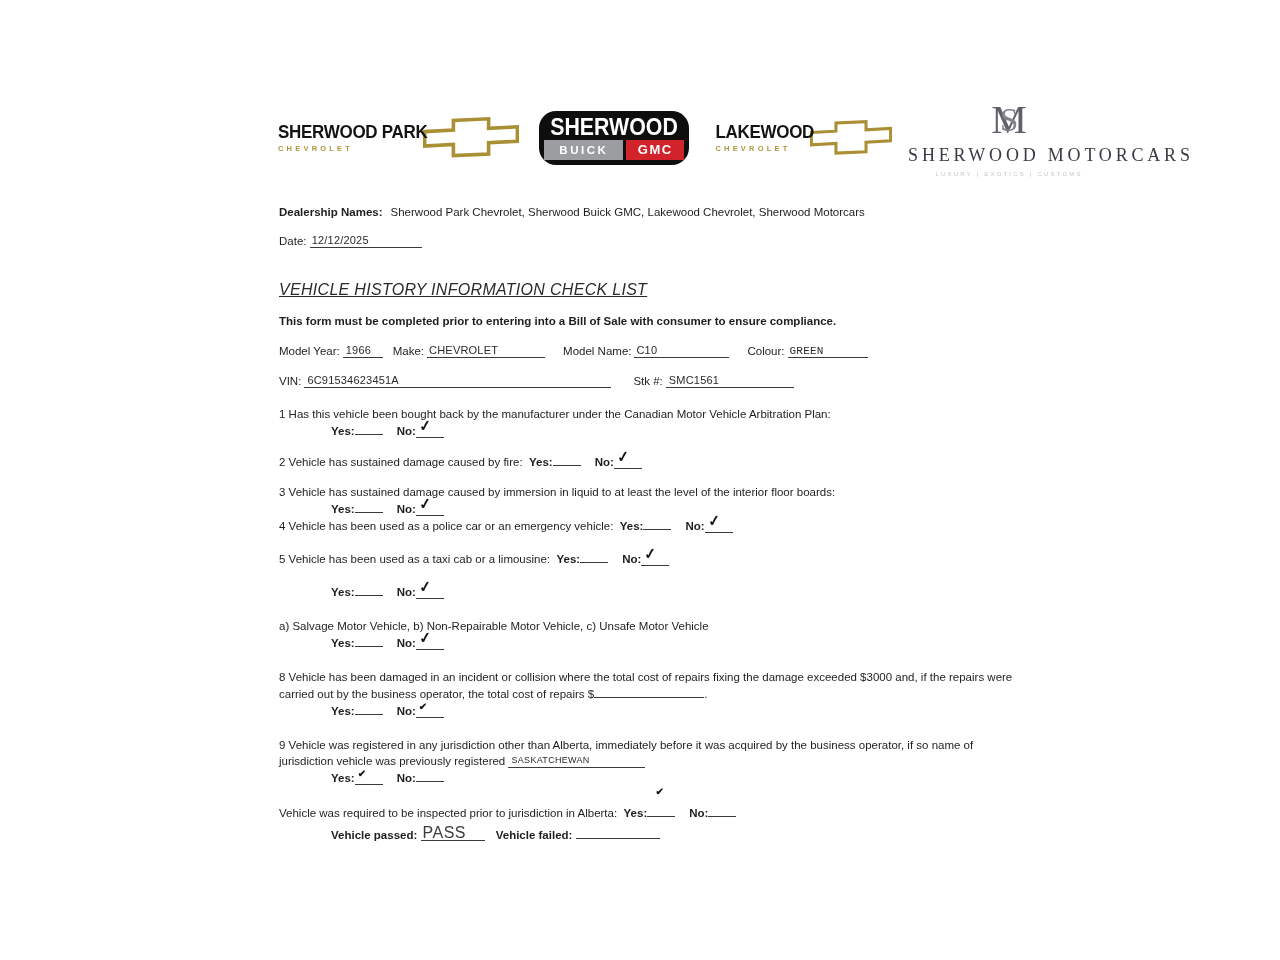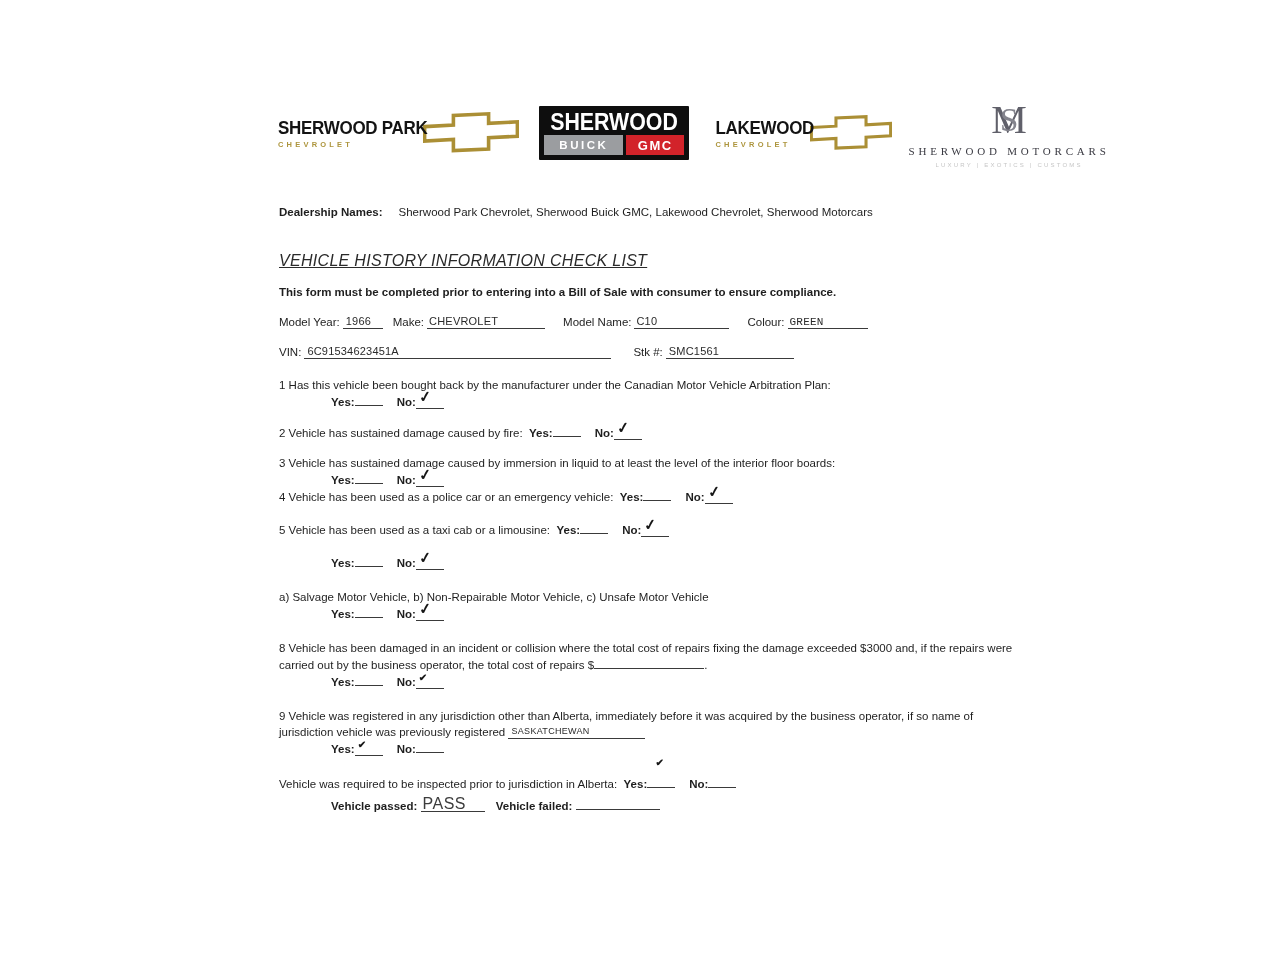--- a/index.html
+++ b/index.html
@@ -24,21 +24,21 @@
     letter-spacing:-0.3px; white-space:nowrap;
     transform:scaleY(1.12); transform-origin:left center;
   }
   .logo-text .l2 {
     color:#ad953d; font-size:7.5px; font-weight:bold;
     letter-spacing:3.2px; margin-top:2px; white-space:nowrap;
   }
   .bowtie { margin-left:-4px; flex-shrink:0; }
 
   .logo-sbg { margin-left:20px; }
-  .sbg-box { background:#0e0e0e; border-radius:1px; padding:4px 5px 5px; width:150px; }
+  .sbg-box { background:#0e0e0e; border-radius:17px; padding:4px 5px 5px; width:150px; }
   .sbg-top {
     color:#fff; font-weight:bold; font-size:22px; line-height:23px;
     text-align:center; letter-spacing:0px; white-space:nowrap;
     transform:scaleY(1.12) scaleX(0.97); transform-origin:center;
   }
   .sbg-bottom { display:flex; gap:3px; margin-top:2px; height:20px; }
   .buick {
     flex:1.35; background:#9b9da0; color:#fff; font-weight:bold;
     font-size:11.5px; letter-spacing:2.5px;
     display:flex; align-items:center; justify-content:center;
@@ -46,31 +46,31 @@
   .gmc {
     flex:1; background:#d2232a; color:#fff; font-weight:bold;
     font-size:13px; letter-spacing:1.5px;
     display:flex; align-items:center; justify-content:center;
   }
   .logo-lkw { margin-left:26px; }
   .logo-smc { margin-left:16px; width:202px; display:block; text-align:center; }
   .monogram { position:relative; height:44px; font-family:"Liberation Serif", serif; line-height:44px; }
   .mono-m { font-size:40px; color:#60606a; }
   .mono-s { position:absolute; left:50%; top:0; transform:translateX(-50%); font-size:33px; color:#84848d; }
-  .smc-name { font-family:"Liberation Serif", serif; font-size:11px; letter-spacing:3.8px; color:#3a3a42; margin-top:3px; white-space:nowrap; }
+  .smc-name { font-family:"Liberation Serif", serif; font-size:18px; letter-spacing:3.8px; color:#3a3a42; margin-top:3px; white-space:nowrap; }
   .smc-tag { font-size:6px; letter-spacing:2.2px; color:#c6c6c6; margin-top:5px; white-space:nowrap; }
 
   
   .content {
     position:absolute; left:279px; top:178px; width:741px;
     font-size:11.5px; line-height:16px;
   }
   .b { font-weight:bold; }
   .dealer-line { margin-top:26px; }
-  .dealer-line .val { margin-left:16px; }
+  .dealer-line .val { margin-left:8px; }
   .date-line { margin-top:13px; }
 
   .blank {
     display:inline-block;
     border-bottom:1.4px solid #3a3a3a;
     height:13px; line-height:13px;
     vertical-align:baseline;
     text-align:left;
   }
   .blank .fv { position:relative; top:-1px; }
@@ -175,20 +175,24 @@
       <div class="smc-tag">LUXURY | EXOTICS | CUSTOMS</div>
     </div>
   </header>
 
   <main class="content">
 
     <p class="dealer-line">
       <span class="b">Dealership Names:</span><span class="val">Sherwood Park Chevrolet, Sherwood Buick GMC, Lakewood Chevrolet, Sherwood Motorcars</span>
     </p>
 
+    <p class="date-line">
+      <span>Date:</span>
+      <span class="blank w-date"><span class="fv">12/12/2025</span></span>
+    </p>
 
     <h2 class="title">VEHICLE HISTORY INFORMATION CHECK LIST</h2>
 
     <p class="notice">This form must be completed prior to entering into a Bill of Sale with consumer to ensure compliance.</p>
 
     <div class="vrow">
       <span class="lbl">Model Year:</span><span class="blank w-year"><span class="fv">1966</span></span><span class="gap-s"></span><span class="lbl">Make:</span><span class="blank w-make"><span class="fv">CHEVROLET</span></span><span class="gap-m"></span><span class="lbl">Model Name:</span><span class="blank w-model"><span class="fv">C10</span></span><span class="gap-m"></span><span class="lbl">Colour:</span><span class="blank w-colour"><span class="fv">GREEN</span></span>
     </div>
 
     <div class="vrow">

